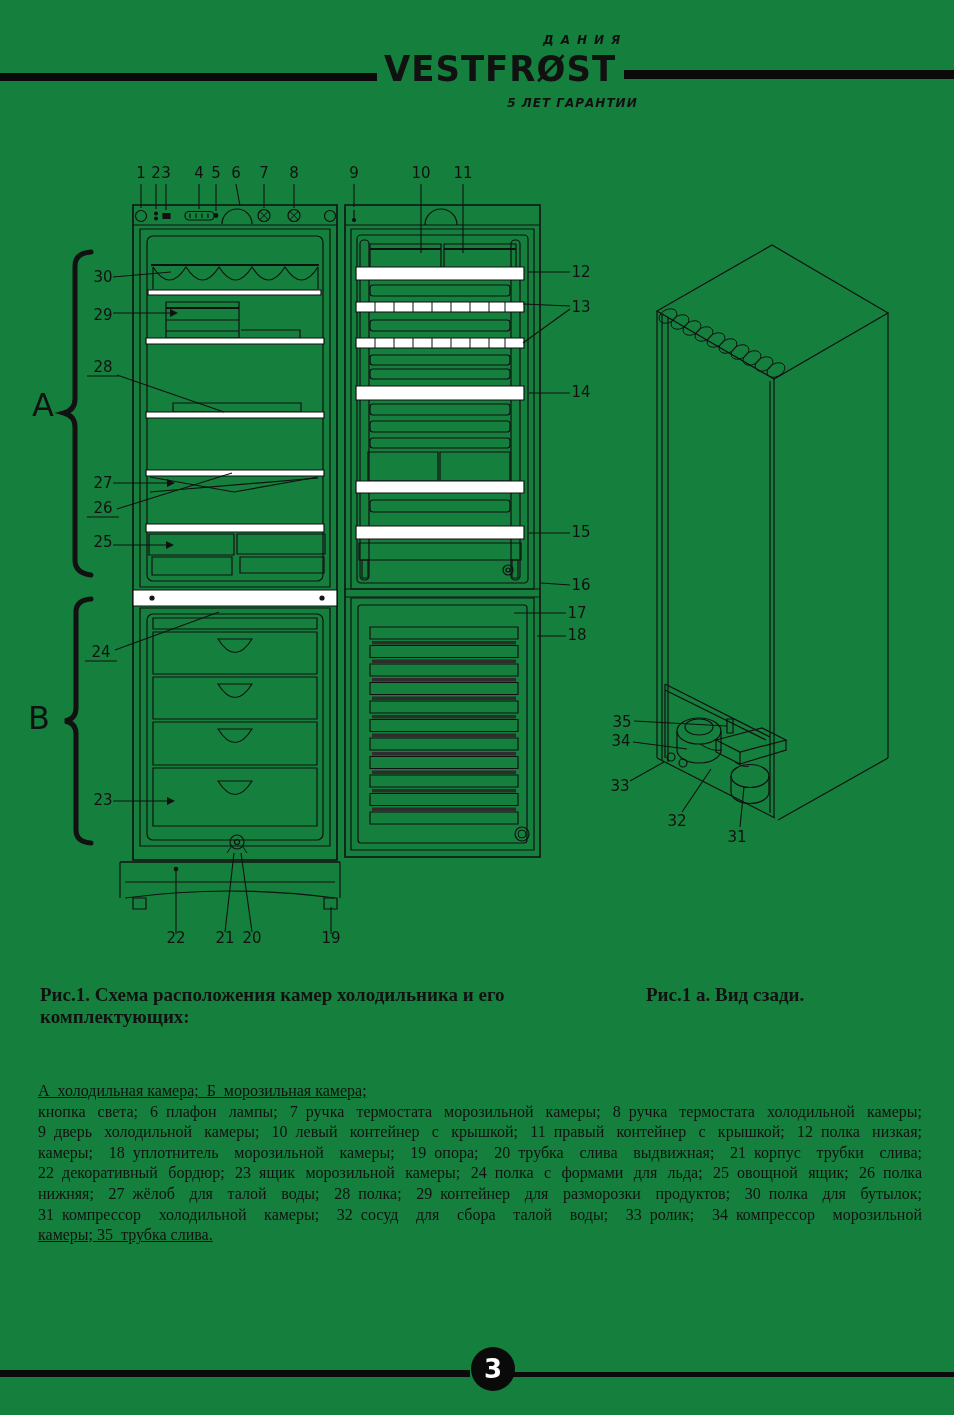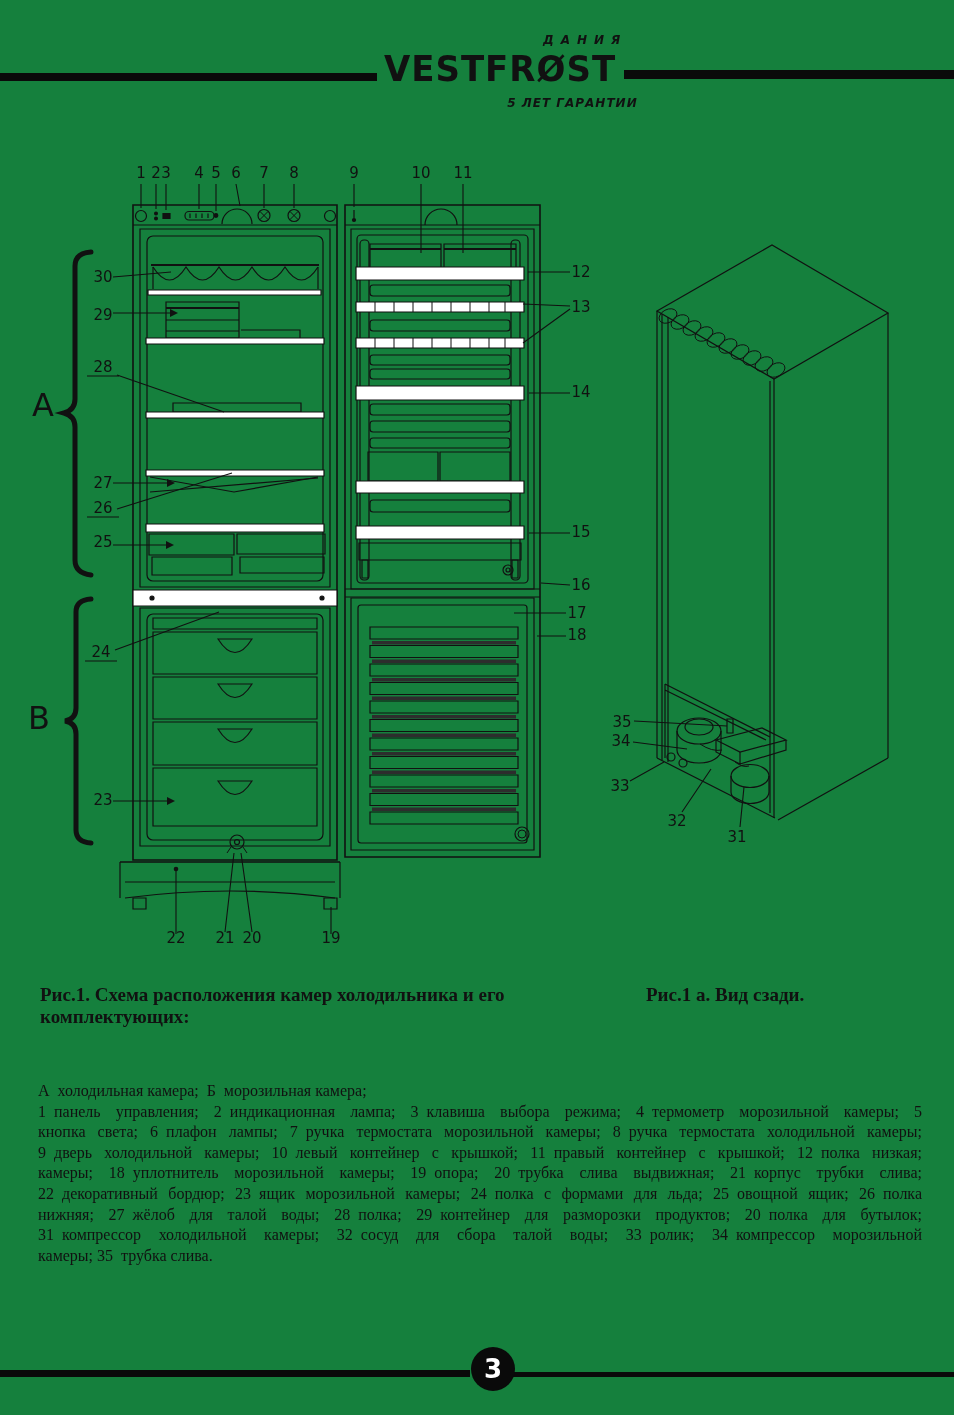--- a/index.html
+++ b/index.html
@@ -23,21 +23,21 @@
   svg.fig{left:0;top:0;width:954px;height:1415px;}
   svg.fig *{vector-effect:non-scaling-stroke;}
   svg text.callout{font-family:"DejaVu Sans",sans-serif;fill:#111;text-anchor:middle;}
   
   .caption{top:984px;font-weight:bold;font-size:19px;font-family:"Liberation Serif",serif;}
   .cap1{left:40px;width:600px;}
   .cap2{left:646px;width:250px;}
   
   .legend{left:38px;top:1081px;width:884px;font-size:16px;line-height:20.6px;}
   .legend-line{white-space:pre-wrap;text-align:justify;text-align-last:justify;}
-  .legend-line.nojust{text-align:left;text-align-last:left;}
+  .legend-line.nojust{text-align:left;text-align-last:left;text-decoration:underline;}
   
   .foot-line-l{left:0;top:1370px;width:470px;height:7px;background:#0a0a0a;}
   .foot-line-r{left:513px;top:1372px;width:441px;height:5px;background:#0a0a0a;}
   .page-badge{left:471px;top:1347px;width:44px;height:44px;border-radius:50%;background:#0a0a0a;
               color:#fff;font-family:"DejaVu Sans",sans-serif;font-weight:bold;font-size:26px;
               display:flex;align-items:center;justify-content:center;}
 </style>
 </head>
 <body>
 
@@ -305,26 +305,25 @@
         <text x="43" y="416" font-size="32" class="callout">A</text>
         <text x="39" y="729" font-size="32" class="callout">B</text>
       </g>
   </svg>
 
   <div class="abs caption cap1">Рис.1. Схема расположения камер холодильника и его комплектующих:</div>
   <div class="abs caption cap2">Рис.1 а. Вид сзади.</div>
 
   <div class="abs legend" id="legend">
       <div class="legend-line nojust">А холодильная камера;  Б морозильная камера;</div>
-      <div class="legend-line">1 панель управления; 2 индикационная лампа; 3 клавиша выбора режима; 4 термометр морозильной камеры; 5</div>
       <div class="legend-line">кнопка света; 6 плафон лампы; 7 ручка термостата морозильной камеры; 8 ручка термостата холодильной камеры;</div>
       <div class="legend-line">9 дверь холодильной камеры; 10 левый контейнер с крышкой; 11 правый контейнер с крышкой; 12 полка низкая;</div>
       <div class="legend-line">камеры; 18 уплотнитель морозильной камеры; 19 опора; 20 трубка слива выдвижная; 21 корпус трубки слива;</div>
       <div class="legend-line">22 декоративный бордюр; 23 ящик морозильной камеры; 24 полка с формами для льда; 25 овощной ящик; 26 полка</div>
-      <div class="legend-line">нижняя; 27 жёлоб для талой воды; 28 полка; 29 контейнер для разморозки продуктов; 20 полка для бутылок;</div>
+      <div class="legend-line">нижняя; 27 жёлоб для талой воды; 28 полка; 29 контейнер для разморозки продуктов; 30 полка для бутылок;</div>
       <div class="legend-line">31 компрессор холодильной камеры; 32 сосуд для сбора талой воды; 33 ролик; 34 компрессор морозильной</div>
       <div class="legend-line nojust">камеры; 35 трубка слива.</div>
     </div>
 
   <div class="abs foot-line-l"></div>
   <div class="abs foot-line-r"></div>
   <div class="abs page-badge">
     <span>3</span>
   </div>
 

